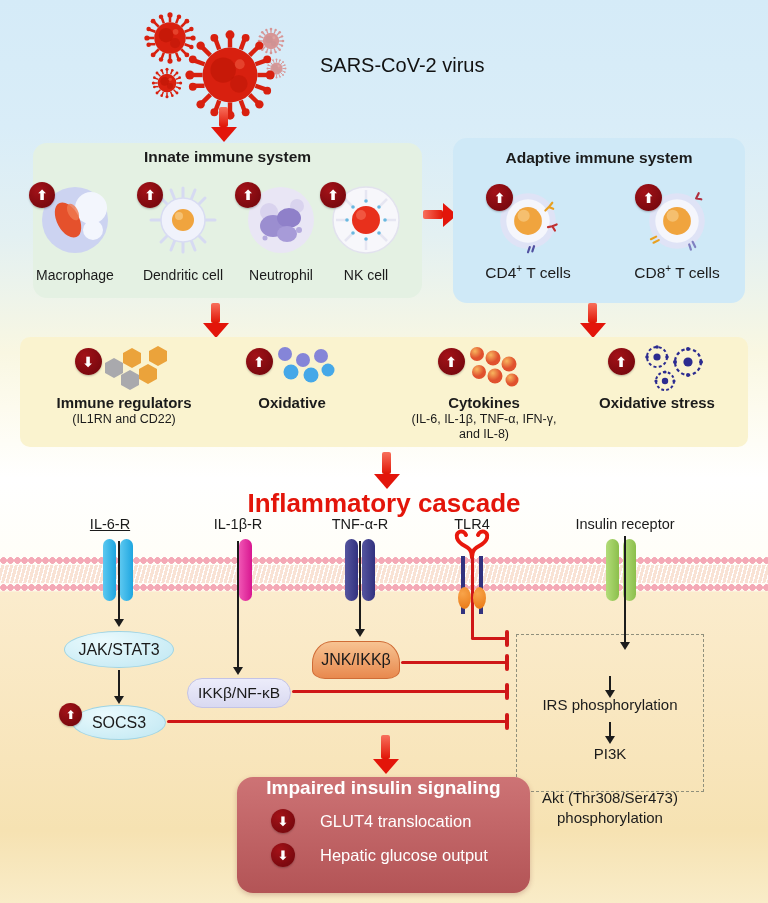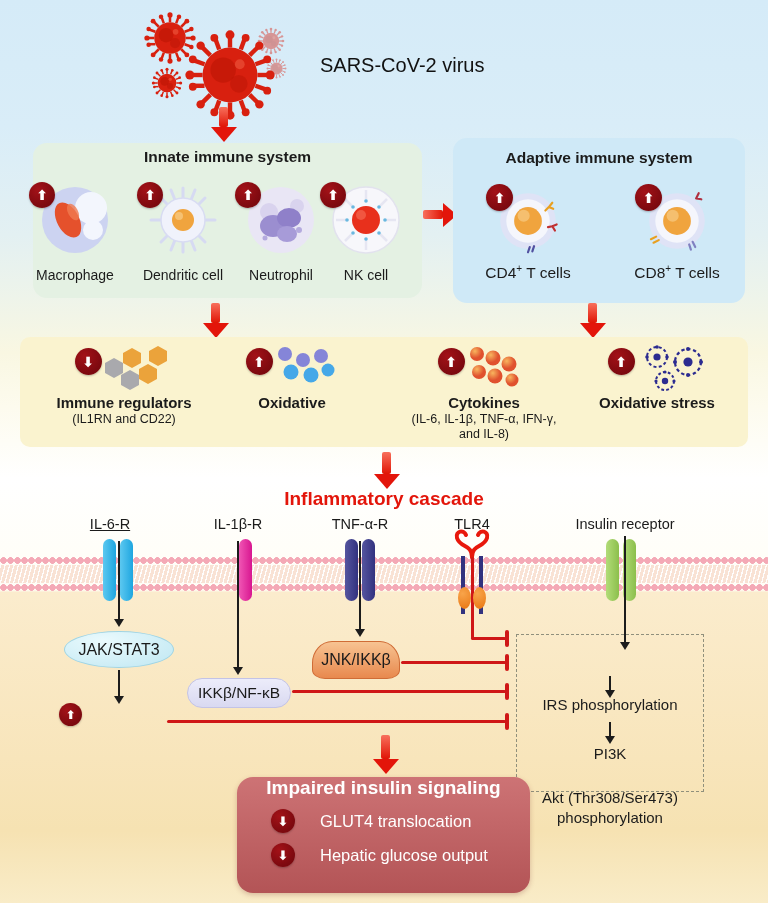--- a/index.html
+++ b/index.html
@@ -67,21 +67,21 @@
   
   #outcome{position:absolute;border-radius:16px;background:linear-gradient(180deg,#cd7375,#b35456);
     box-shadow:0 2px 5px rgba(120,40,40,.25);color:#fff;}
   #outcome .otitle{text-align:center;font-weight:bold;font-size:19px;}
   #outcome .orow{display:flex;align-items:center;margin:10px 0 0 34px;}
   #outcome .orow .obadge{position:static;width:24px;height:24px;font-size:13px;flex:0 0 24px;}
   #outcome .orow .olbl{font-size:16.5px;margin-left:25px;}
   
   #main-title{position:absolute;left:320px;top:54px;font-size:20px;color:#111;}
   #cascade-label{position:absolute;left:0;width:768px;text-align:center;top:488px;
-    color:var(--accent_red);font-weight:bold;font-size:19px;}
+    color:var(--accent_red);font-weight:bold;font-size:26px;}
 </style>
 </head>
 <body>
 
 <div id="stage">
 
   <svg width="0" height="0" style="position:absolute">
       <defs>
     <g id="virion">
       <g stroke="#d8200f" stroke-width="4.5">
@@ -431,20 +431,23 @@
 
   <div class="karr" style="left:118px;top:541px;height:80px;"></div>
   <div class="karr" style="left:237px;top:541px;height:128px;"></div>
   <div class="karr" style="left:359px;top:541px;height:90px;"></div>
   <div class="karr" style="left:624px;top:536px;height:108px;"></div>
   <div class="karr" style="left:118px;top:670px;height:28px;"></div>
 
   <div class="ell" style="left:64px;top:631px;width:110px;height:37px;">
     <span>JAK/STAT3</span>
   </div>
+  <div class="ell" style="left:72px;top:705px;width:94px;height:35px;">
+    <span>SOCS3</span>
+  </div>
   <div class="badge" style="left:59px;top:703px;width:23px;height:23px;font-size:12px;">
       <span>⬆</span>
     </div>
 
   <div class="rrect" style="left:187px;top:678px;width:104px;height:30px;">
     <span>IKKβ/NF-κB</span>
   </div>
   <div class="blob" style="left:312px;top:641px;width:88px;height:38px;">
     <span>JNK/IKKβ</span>
   </div>

